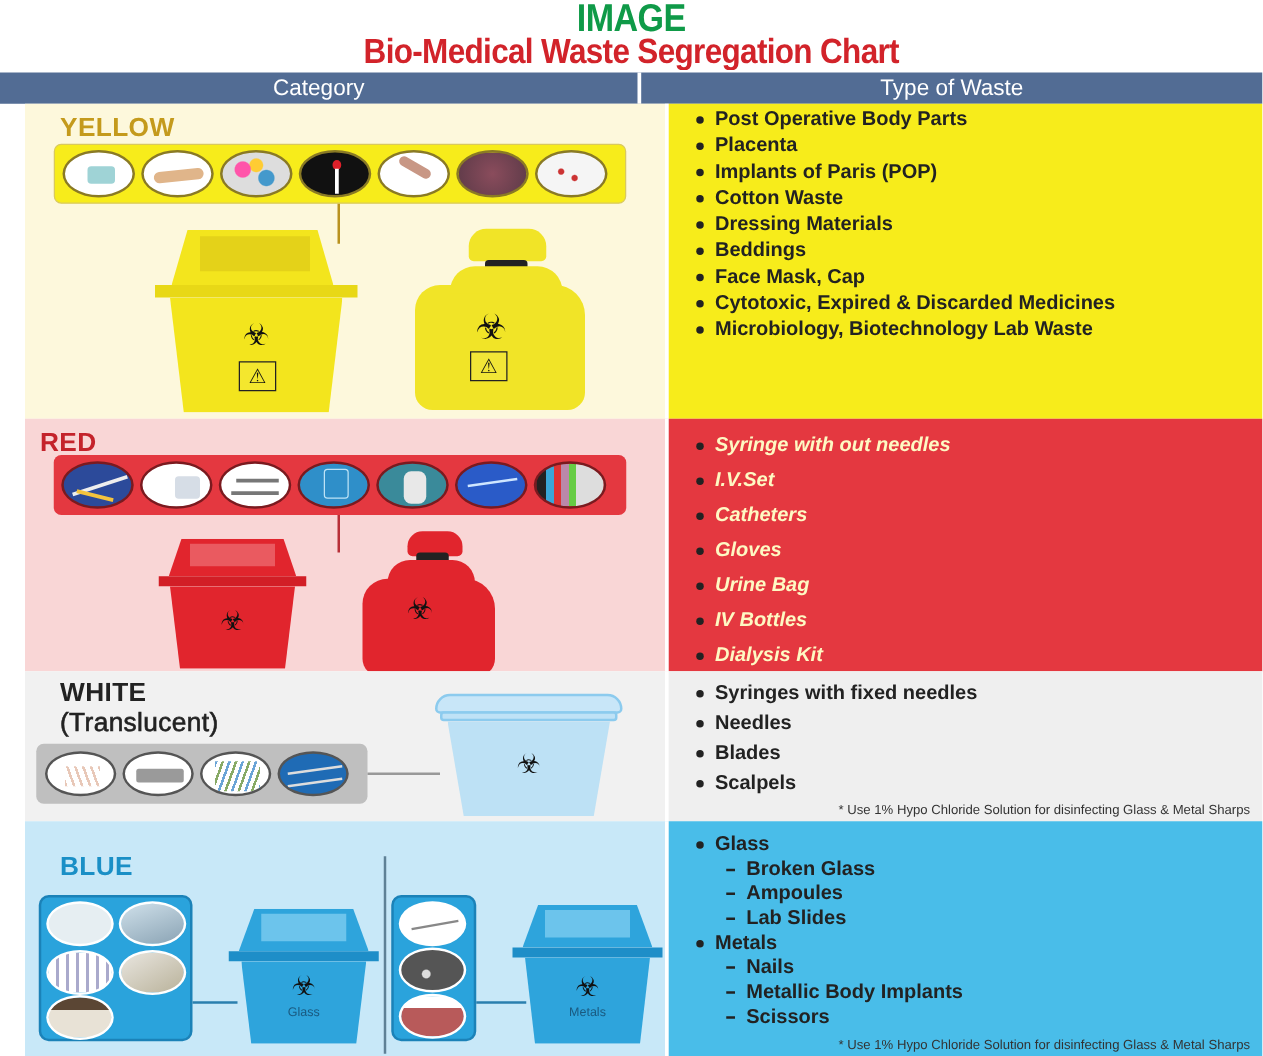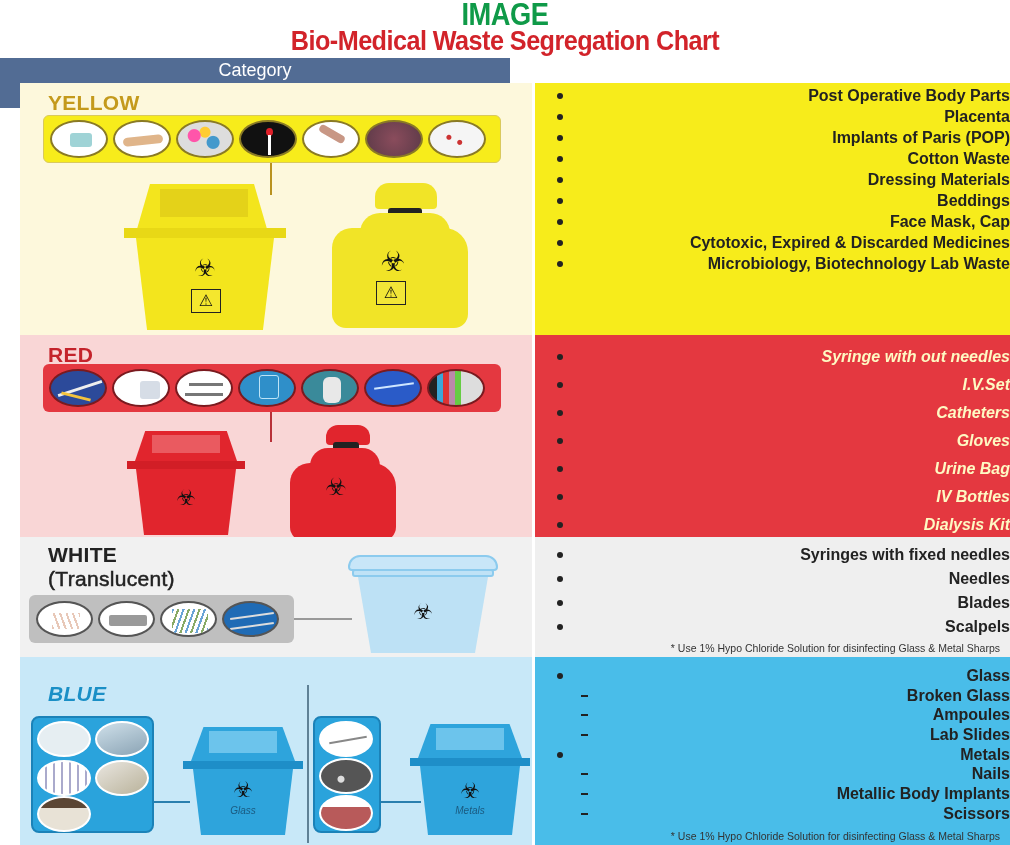--- a/index.html
+++ b/index.html
@@ -3,48 +3,48 @@
 <meta charset="utf-8">
 <style>
   * { box-sizing: border-box; margin: 0; padding: 0; }
   html, body { width: 1010px; height: 845px; overflow: hidden; background: #ffffff; }
   body { font-family: "DejaVu Sans", sans-serif; position: relative; }
 
   .title-block { position: absolute; left: 0; top: 0; width: 1010px; height: 58px; text-align: center; }
   .title-main { position: absolute; left: 0; width: 1010px; top: -3px; font-family: "Liberation Sans", sans-serif; font-weight: bold; font-size: 31px; color: #0f9a48; letter-spacing: -0.5px; transform: scaleX(0.88); }
   .title-sub { position: absolute; left: 0; width: 1010px; top: 25px; font-family: "Liberation Sans", sans-serif; font-weight: bold; font-size: 28px; color: #d2232a; letter-spacing: -0.6px; transform: scaleX(0.9); }
 
-  .header { position: absolute; top: 58px; left: 0; width: 852px; height: 25px; display: flex; flex-direction: column; }
+  .header { position: absolute; top: 58px; left: 0; width: 1010px; height: 25px; display: flex; }
   .header .hcell { background: #526c94; color: #fff; font-family: "Liberation Sans", sans-serif; font-size: 18px; text-align: center; line-height: 25px; }
   .header .hcat { width: 513px; border-right: 3px solid #ffffff; }
   .header .htype { flex: 1; }
 
   .row { position: absolute; left: 0; width: 1010px; display: flex; }
   .left { width: 515px; position: relative; border-right: 3px solid #ffffff; overflow: hidden; margin-left: 20px; }
-  .right { flex: 1; position: relative; padding-left: 22px; text-align: right; }
+  .right { flex: 1; position: relative; padding-left: 22px; }
 
   .row-yellow { top: 83px; height: 252px; }
   .row-yellow .left { background: #fdf8dc; }
   .row-yellow .right { background: #f7ec1b; }
 
   .row-red { top: 335px; height: 202px; }
   .row-red .left { background: #f9d6d6; }
   .row-red .right { background: #e43840; }
 
   .row-white { top: 537px; height: 120px; }
   .row-white .left { background: #f1f1f1; padding-left: 20px; }
   .row-white .right { background: #efefef; }
 
   .row-blue { top: 657px; height: 188px; }
-  .row-blue .left { background: #c8e8f8; font-style: italic; }
+  .row-blue .left { background: #c8e8f8; }
   .row-blue .right { background: #49bde9; }
 
   .cat-label { position: absolute; font-family: "Liberation Sans", sans-serif; font-weight: bold; letter-spacing: 0.3px; }
   .cat-yellow { left: 28px; top: 8px; font-size: 21px; color: #c49a1c; }
-  .cat-red { left: 28px; top: 8px; font-size: 21px; color: #c4232b; }
+  .cat-red { left: 12px; top: 8px; font-size: 21px; color: #c4232b; }
   .cat-white { left: 28px; top: 6px; font-size: 21px; color: #222; line-height: 24px; }
   .cat-blue { left: 28px; top: 25px; font-size: 21px; color: #1a8fc6; }
 
   ul.wlist { list-style: none; font-family: "Liberation Sans", sans-serif; font-weight: bold; color: #222; }
   ul.wlist li { position: relative; padding-left: 15px; white-space: nowrap; }
   ul.wlist li::before { content: ""; position: absolute; left: 0; top: 50%; width: 6px; height: 6px; margin-top: -3px; background: #222; border-radius: 50%; }
   ul.wlist li.sub { padding-left: 40px; }
   ul.wlist li.sub::before { left: 24px; width: 7px; height: 2px; border-radius: 0; margin-top: -1px; }
 
   .yellow-list { padding-top: 2px; font-size: 16px; }

